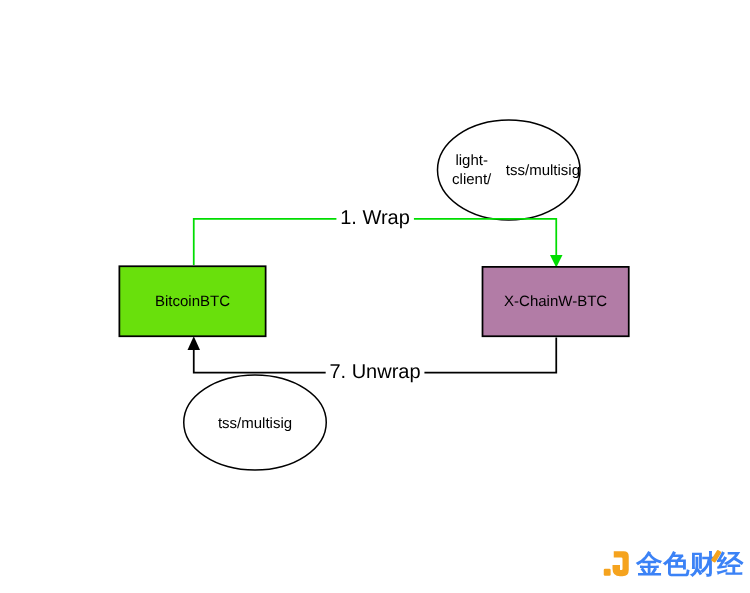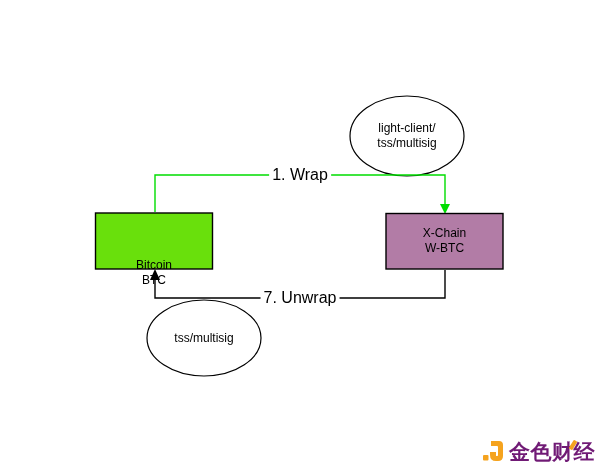--- a/index.html
+++ b/index.html
@@ -6,21 +6,21 @@
   #stage{
     position:relative;
     width:600px;height:474px;
     background:#ffffff;
     overflow:hidden;
     font-family:"Liberation Sans","DejaVu Sans",sans-serif;
   }
   #diagram-svg{position:absolute;left:0;top:0;}
   .node-label{
     position:absolute;
-    display:flex;flex-direction:column;
+    display:flex;flex-direction:row;
     align-items:center;justify-content:center;
     font-size:12px;line-height:15px;color:#000;
     text-align:center;
     pointer-events:none;
   }
   .edge-label{
     position:absolute;
     transform:translate(-50%,-50%);
     background:#ffffff;
     padding:0 3px;
@@ -29,21 +29,21 @@
   }
   #watermark{
     position:absolute;
     left:482px;top:439px;
     display:flex;align-items:center;gap:3px;
   }
   #watermark-text{
     position:relative;
     font-size:21px;
     font-weight:bold;
-    color:#701a75;
+    color:#3b82f6;
     letter-spacing:0.5px;
     line-height:24px;
     font-family:sans-serif;
     text-shadow:0 1px 0 #ffffff;
   }
   #watermark-accent{
     position:absolute;
     left:62px;top:0px;
     width:4px;height:10px;
     background:#f5a31e;
@@ -64,21 +64,21 @@
     <polyline points="155,212 155,175 445,175 445,205" fill="none" stroke-width="1.4" stroke="#00dd00"></polyline>
     <polygon points="440,204 450,204 445,214" fill="#00dd00"></polygon>
 
     <polyline points="445,270 445,298 155,298 155,279" fill="none" stroke-width="1.4" stroke="#000000"></polyline>
     <polygon points="150,280 160,280 155,269" fill="#000000"></polygon>
 
     <rect x="95.5" y="213" width="117" height="56" stroke-width="1.4" stroke="#000000" fill="#69e00c"></rect>
     <rect x="386" y="213.5" width="117" height="55.5" stroke-width="1.4" stroke="#000000" fill="#b27ca6"></rect>
   </svg>
 
-  <div class="node-label" style="left:95px;top:213px;width:118px;height:56px;margin-top:32px;">
+  <div class="node-label" style="left:95px;top:213px;width:118px;height:56px;">
     <span>Bitcoin</span>
     <span>BTC</span>
   </div>
 
   <div class="node-label" style="left:386px;top:213px;width:117px;height:56px;">
     <span>X-Chain</span>
     <span>W-BTC</span>
   </div>
 
   <div class="node-label" style="left:350px;top:97px;width:114px;height:78px;">

